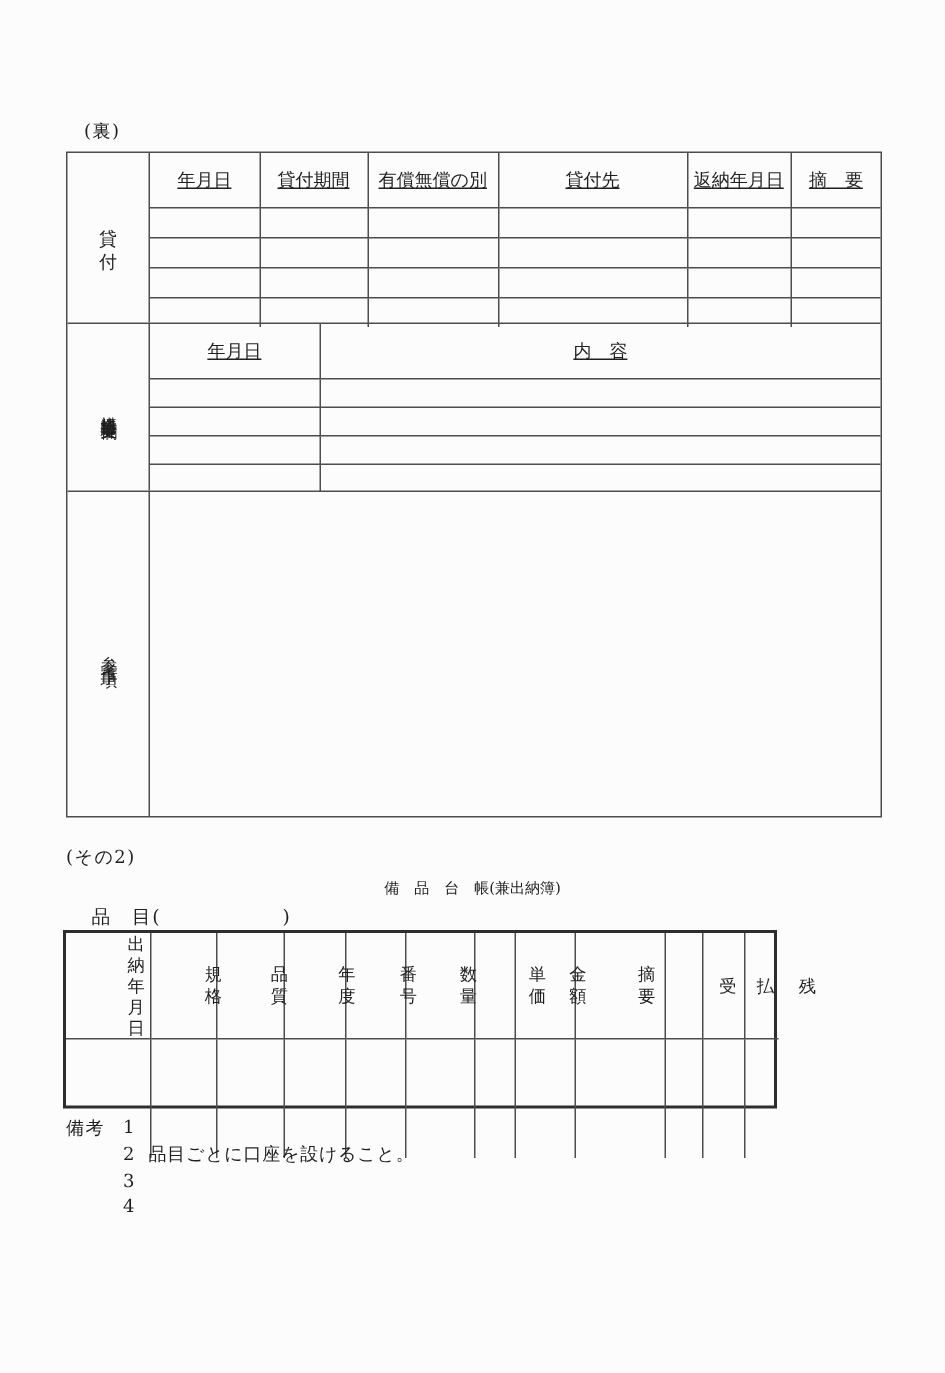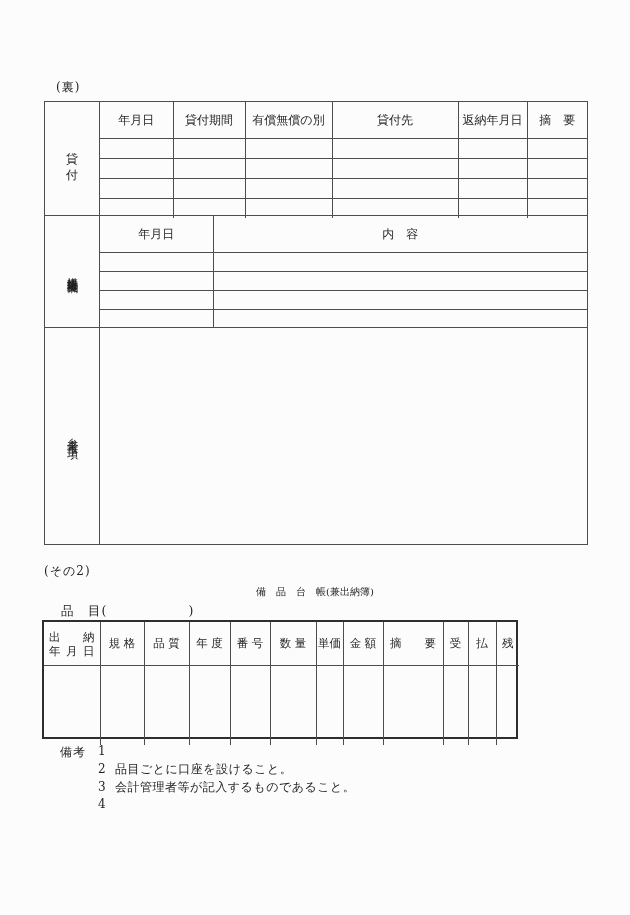--- a/index.html
+++ b/index.html
@@ -38,21 +38,21 @@
   .sec-a .vlabel span{letter-spacing:17px;}
   .sec-b .vlabel span{font-size:11px;letter-spacing:1px;}
   .sec-c .vlabel span{font-size:11.5px;letter-spacing:4px;}
   .secbody{flex:1;min-width:0;}
   .secbody table{
     width:100%;height:100%;border-collapse:collapse;border-style:hidden;
     table-layout:fixed;
   }
   .secbody th,.secbody td{
     border:1px solid #4d4d4d;padding:0;
-    font-weight:normal;font-size:12px;text-align:center;vertical-align:middle;
+    font-weight:normal;font-size:12px;text-align:center;vertical-align:middle;text-decoration:underline;
   }
   .sec-a th{height:36px;}
   .sec-a td{height:19px;}
   .sec-b th{height:36px;}
   .sec-b td{height:18px;}
 
   
   .ledger-title{position:absolute;left:0;top:585px;width:630px;text-align:center;font-size:10px;}
   .item-line{position:absolute;left:61px;top:603px;font-size:12.5px;letter-spacing:1px;}
 
@@ -62,27 +62,27 @@
     border:2.5px solid #2e2e2e;box-sizing:border-box;background:#fcfcfc;
   }
   .table2 table{
     width:100%;height:100%;border-collapse:collapse;border-style:hidden;
     table-layout:fixed;
   }
   .table2 th,.table2 td{
     border:1px solid #4d4d4d;padding:0;
     font-weight:normal;font-size:11.5px;text-align:center;vertical-align:middle;
   }
-  .table2 th{height:43px;}
+  .table2 th{height:43px;padding-left:36px;}
   .table2 td{height:79px;}
   .two-line div{line-height:14px;}
   .jline{text-align:justify;text-align-last:justify;padding:0 5px;box-sizing:border-box;}
 
   
-  .notes{position:absolute;left:60px;top:744px;display:flex;font-size:12px;}
+  .notes{position:absolute;left:44px;top:744px;display:flex;font-size:12px;}
   .notes-label{width:38px;flex:0 0 38px;letter-spacing:1px;}
   .note-row{display:flex;height:17.8px;line-height:15px;align-items:flex-start;}
   .note-num{width:17px;flex:0 0 17px;}
   .note-txt{white-space:nowrap;letter-spacing:0.5px;}
 </style>
 </head>
 <body>
 
 <div class="page">
 
@@ -264,21 +264,20 @@
     <div class="notes-items">
       <div class="note-row">
         <span class="note-num">1</span>
       </div>
       <div class="note-row">
         <span class="note-num">2</span>
         <span class="note-txt">品目ごとに口座を設けること。</span>
       </div>
       <div class="note-row">
         <span class="note-num">3</span>
-        <span class="note-txt">会計管理者等が記入するものであること。</span>
       </div>
       <div class="note-row">
         <span class="note-num">4</span>
       </div>
     </div>
   </div>
 
 </div>
 
 </body></html>

